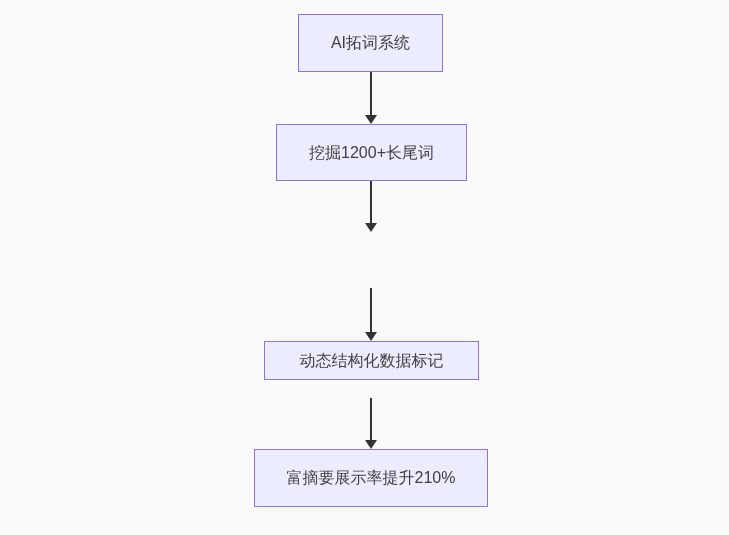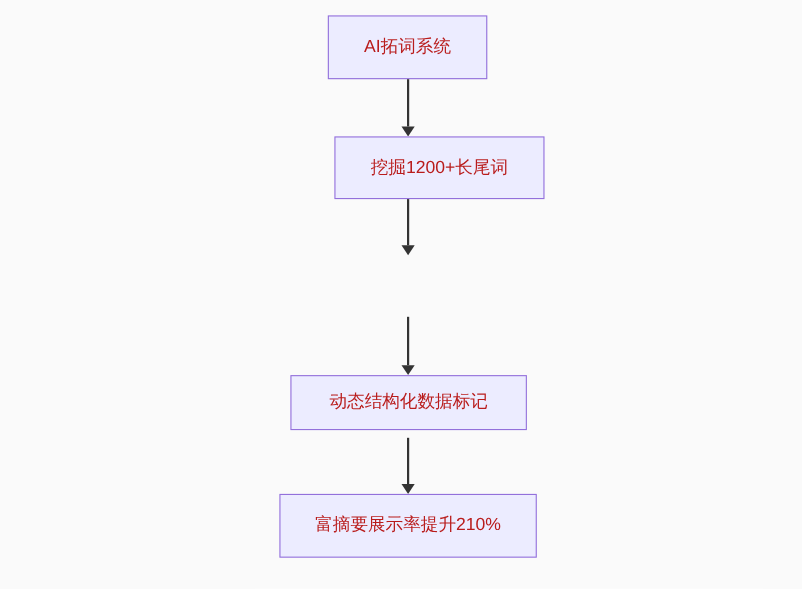--- a/index.html
+++ b/index.html
@@ -14,21 +14,21 @@
     width: 729px;
     height: 535px;
     background: #fafafa;
     overflow: hidden;
   }
   .node {
     position: absolute;
     box-sizing: border-box;
     background: #ececff;
     border: 1px solid #9370db;
-    color: #b91c1c;
+    color: #404040;
     font-size: 16px;
     display: flex;
     align-items: center;
     justify-content: center;
     text-align: center;
     line-height: 1.2;
   }
   .arrow {
     position: absolute;
     width: 14px;
@@ -56,36 +56,36 @@
 
   <div class="node" style="left:298px; top:14px; width:145px; height:58px;">
     <span>AI拓词系统</span>
   </div>
 
   <div class="arrow" style="left:364px; top:72px; height:52px;">
     <div class="shaft"></div>
     <div class="head"></div>
   </div>
 
-  <div class="node" style="left:276px; top:124px; width:191px; height:57px;margin-left:28px;">
+  <div class="node" style="left:276px; top:124px; width:191px; height:57px;">
     <span>挖掘1200+长尾词</span>
   </div>
 
   <div class="arrow" style="left:364px; top:181px; height:51px;">
     <div class="shaft"></div>
     <div class="head"></div>
   </div>
 
 
   <div class="arrow" style="left:364px; top:288px; height:53px;">
     <div class="shaft"></div>
     <div class="head"></div>
   </div>
 
-  <div class="node" style="left:264px; top:341px; width:215px; height:50px;">
+  <div class="node" style="left:264px; top:341px; width:215px; height:39px;">
     <span>动态结构化数据标记</span>
   </div>
 
   <div class="arrow" style="left:364px; top:398px; height:51px;">
     <div class="shaft"></div>
     <div class="head"></div>
   </div>
 
   <div class="node" style="left:254px; top:449px; width:234px; height:58px;">
     <span>富摘要展示率提升210%</span>

